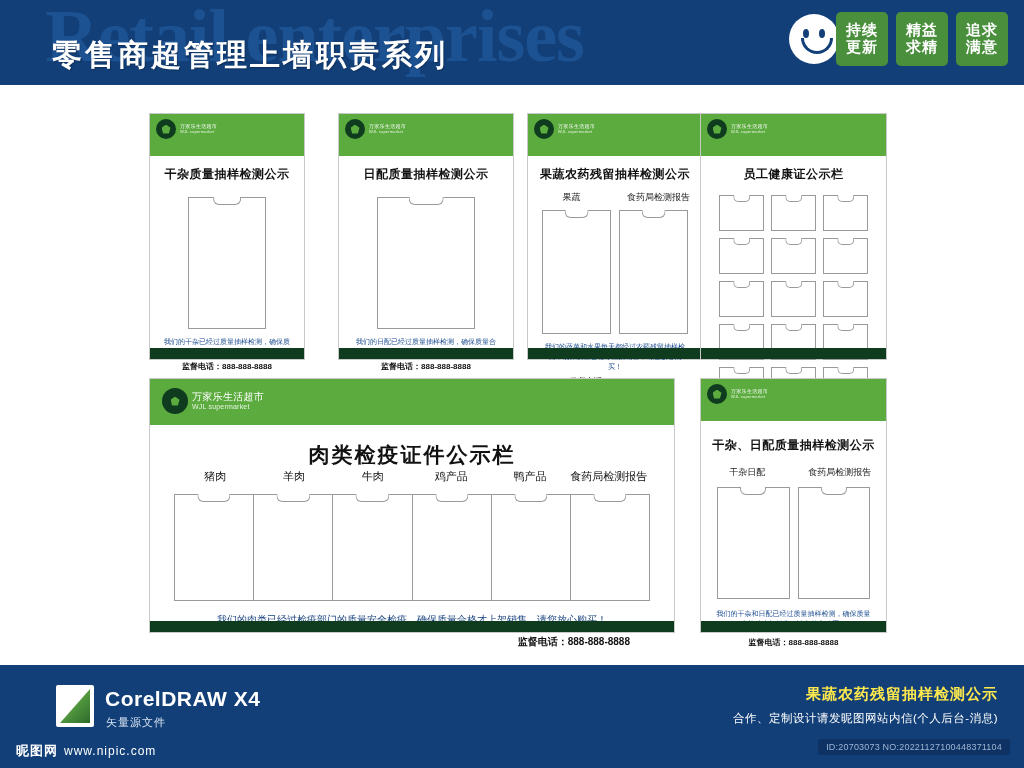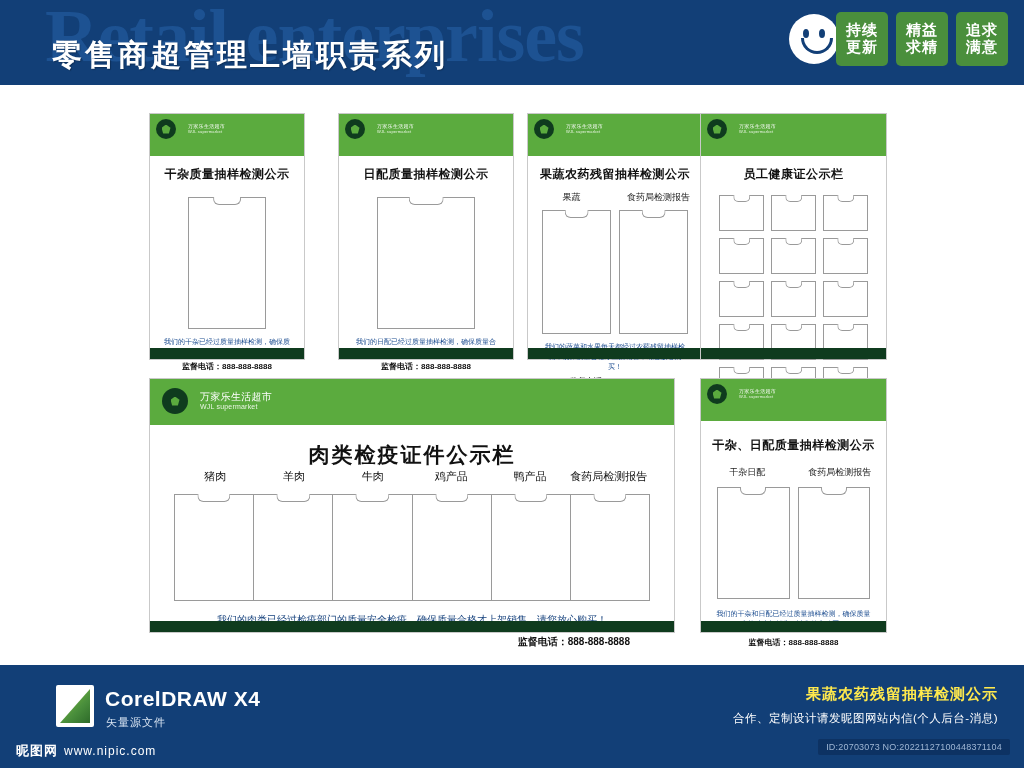--- a/index.html
+++ b/index.html
@@ -58,21 +58,21 @@
   .board{
     position:absolute;background:#ffffff;border:1px solid #c9c9c9;
     box-sizing:border-box;
   }
   .board-top{
     background:#5bab3e;height:42px;position:relative;
     box-sizing:border-box;
   }
   .board-top.tall{height:46px;}
   .logo{
-    position:absolute;left:6px;top:5px;display:flex;align-items:center;gap:12px;
+    position:absolute;left:6px;top:5px;display:flex;align-items:center;gap:4px;
   }
   .logo-mark{
     width:20px;height:20px;border-radius:50%;
     background:#0f3b1e;position:relative;
     display:flex;align-items:center;justify-content:center;
   }
   .logo-mark:after{
     content:"";width:9px;height:9px;background:#5bab3e;
     clip-path:polygon(50% 0,100% 35%,82% 100%,18% 100%,0 35%);
   }

